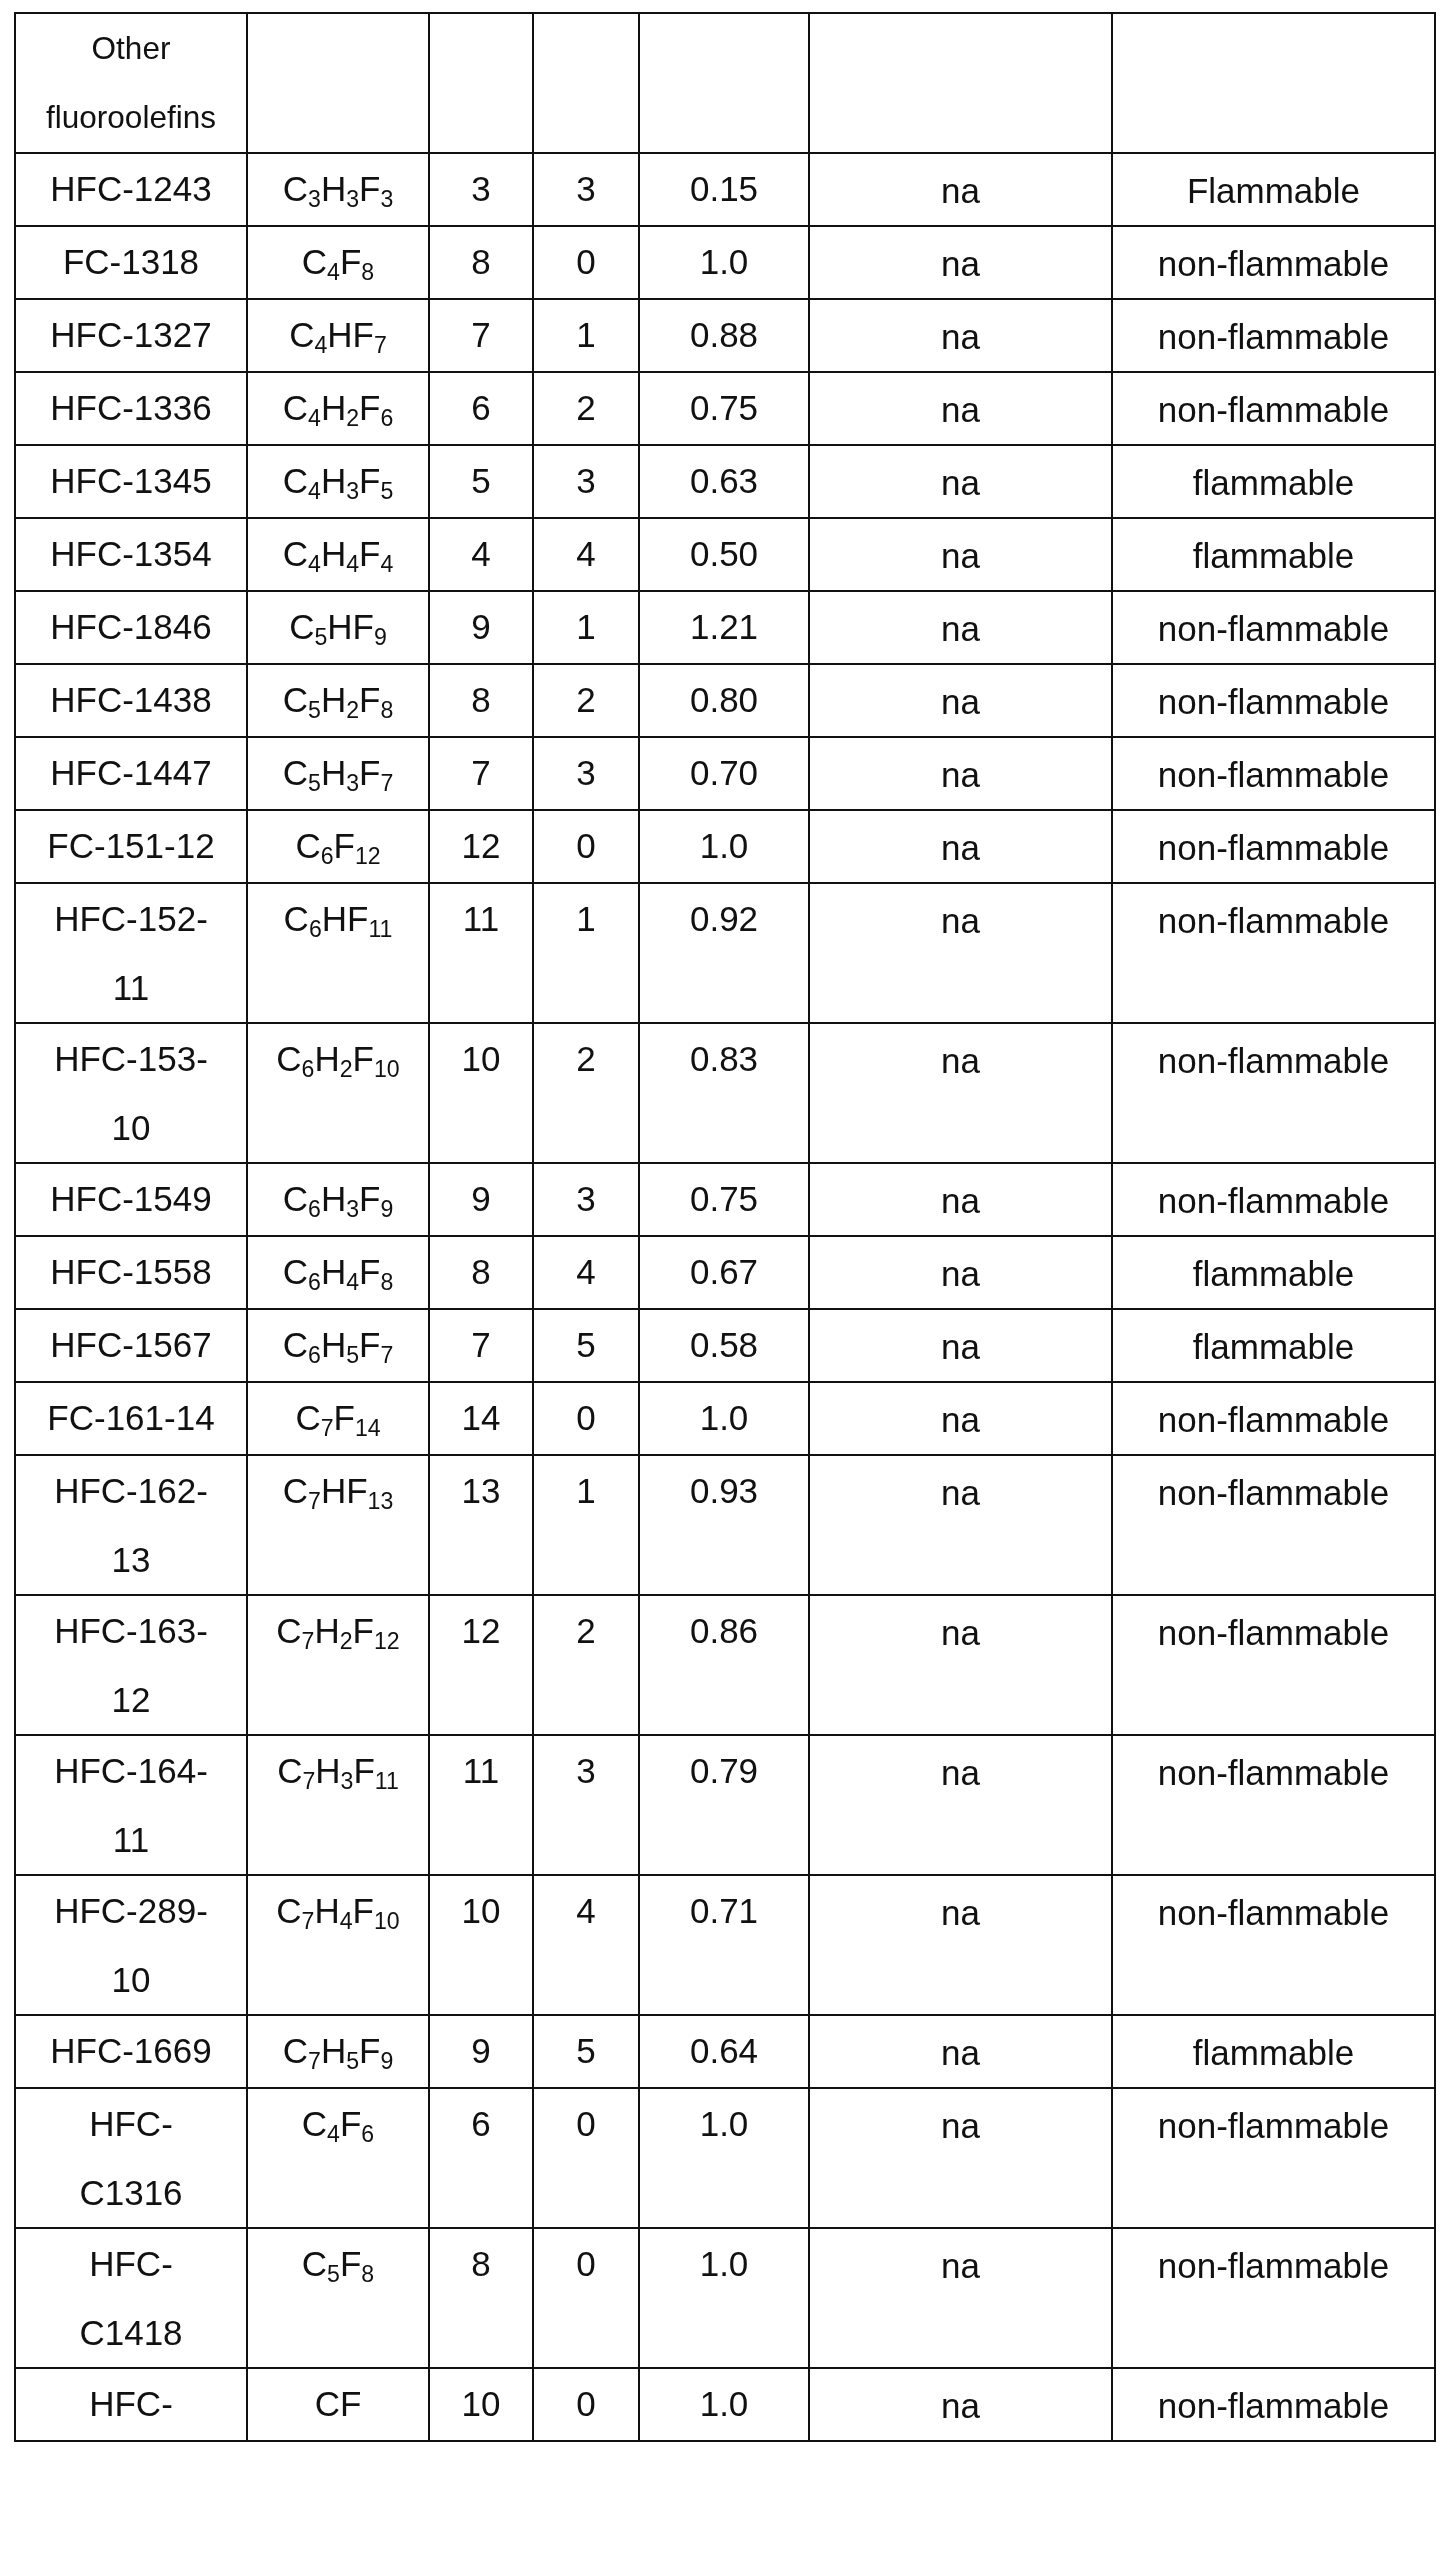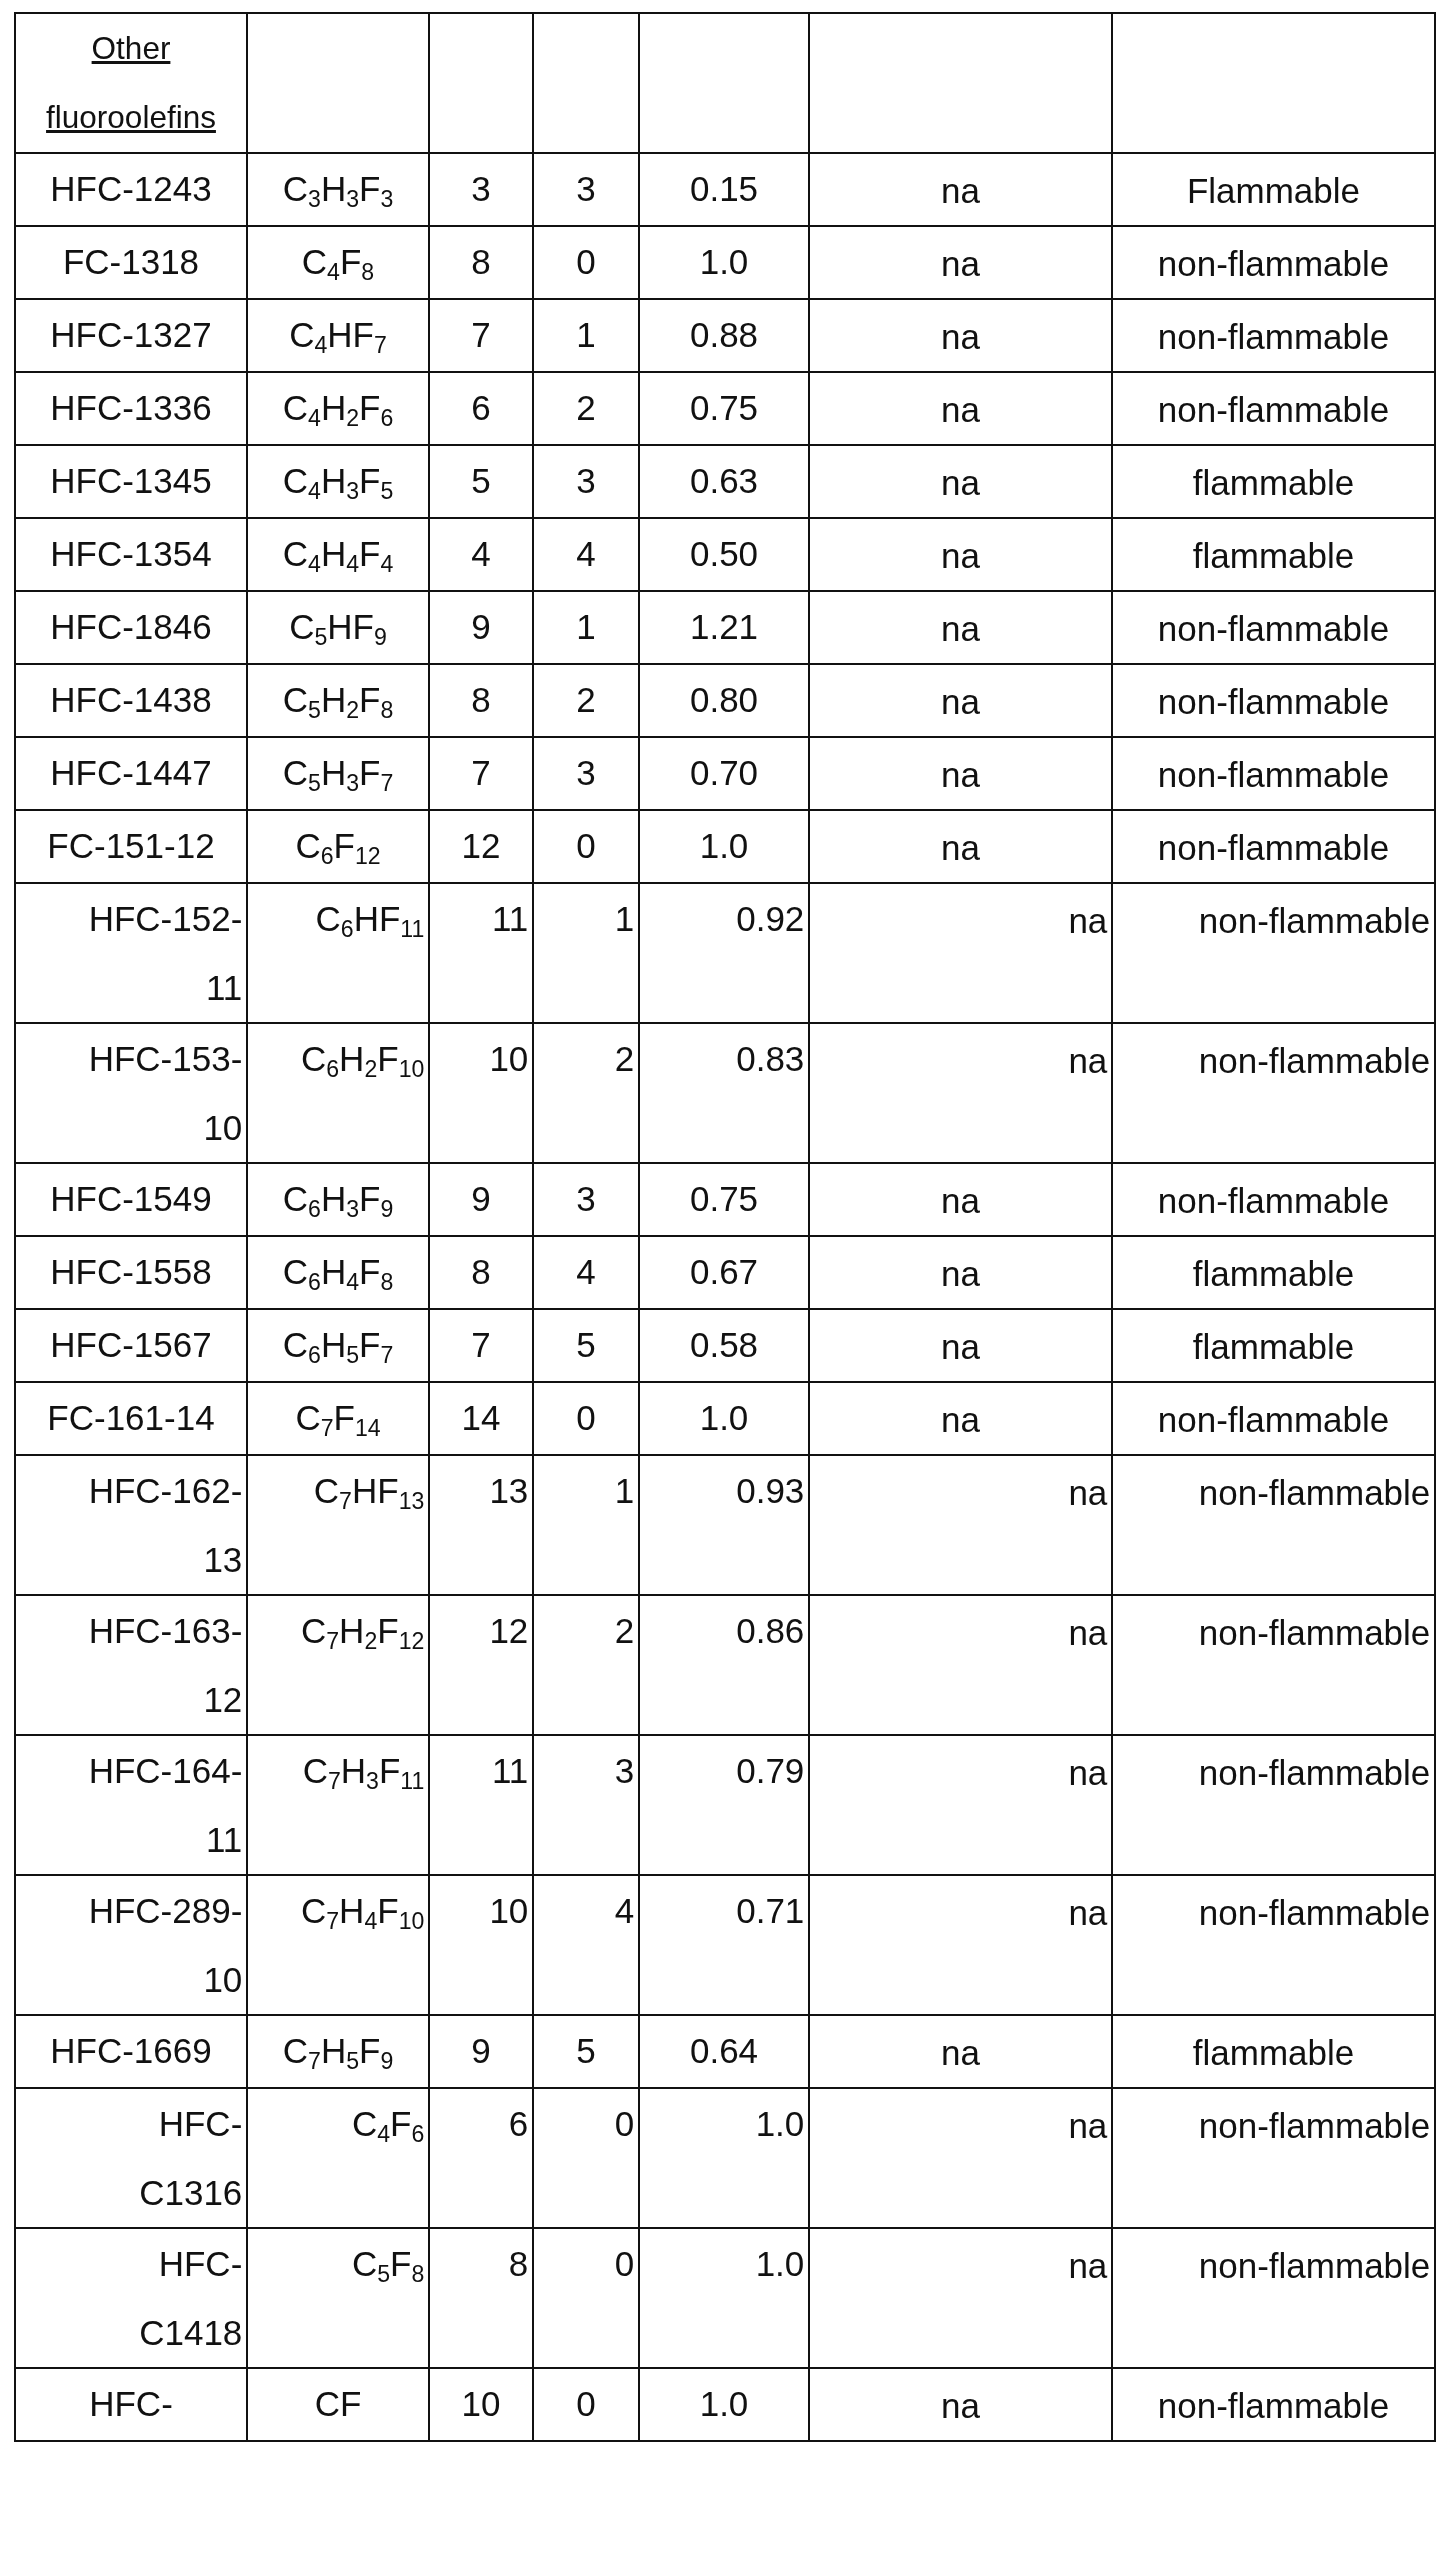--- a/index.html
+++ b/index.html
@@ -10,22 +10,22 @@
     font-family: "Liberation Sans", sans-serif; color: #111;
     font-size: 35px;
   }
   .tbl td {
     border: 2.8px solid #111;
     text-align: center; vertical-align: top;
     padding: 0 3.7px; line-height: 69px;
     overflow: hidden; white-space: nowrap;
   }
   .tbl tr.single td { height: 66px; }
-  .tbl tr.double td { height: 134px; text-align: right; }
-  .tbl tr.header td { height: 133px; text-decoration: underline; }
+  .tbl tr.double td { height: 134px; }
+  .tbl tr.header td { height: 133px; }
   .tbl tr.header td.name { line-height: 69px; font-size: 31.5px; }
   .tbl td.name { white-space: normal; }
   .tbl td.na, .tbl td.flam { padding-top: 2px; }
   sub { font-size: 0.66em; vertical-align: -0.28em; line-height: 0; }
   .c1 { width: 232px; } .c2 { width: 182px; } .c3 { width: 104px; }
   .c4 { width: 106px; } .c5 { width: 170px; } .c6 { width: 303px; } .c7 { width: 323px; }
 </style>
 </head>
 <body>
 

